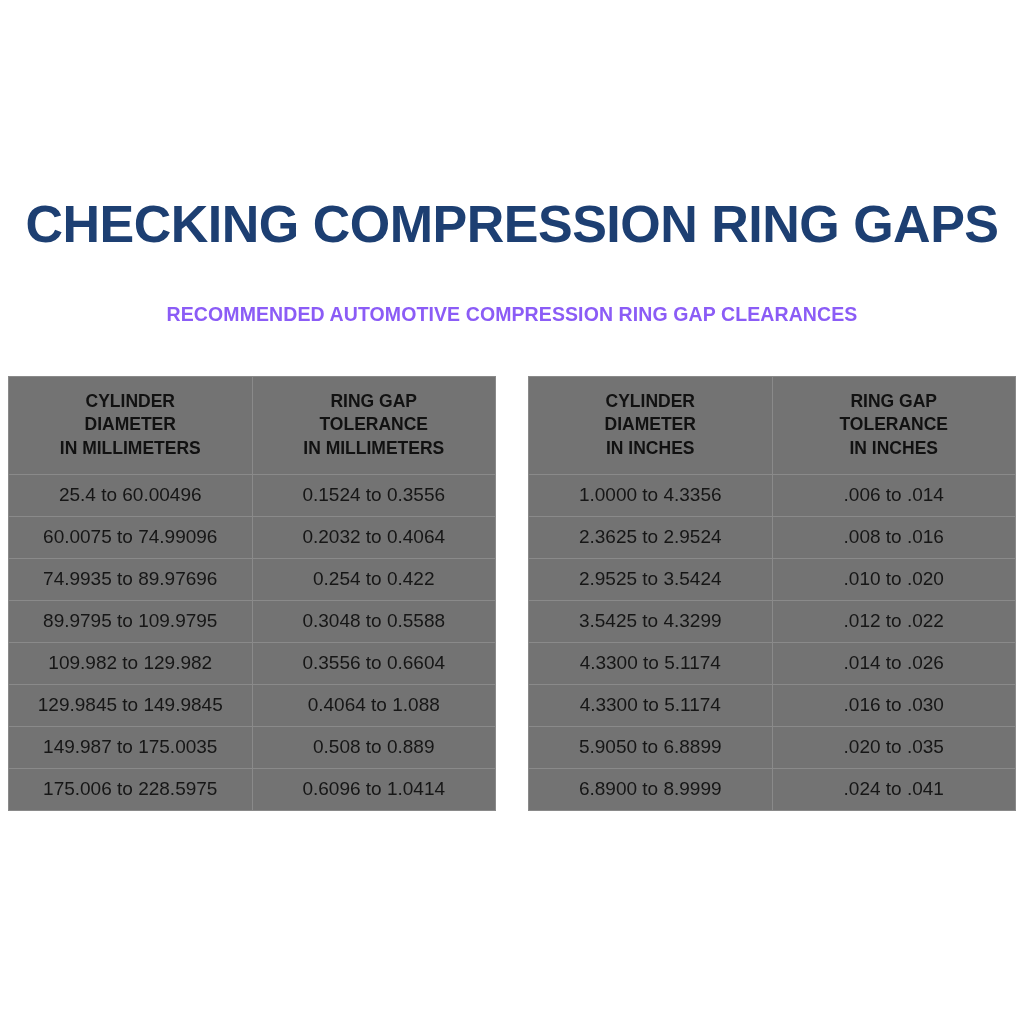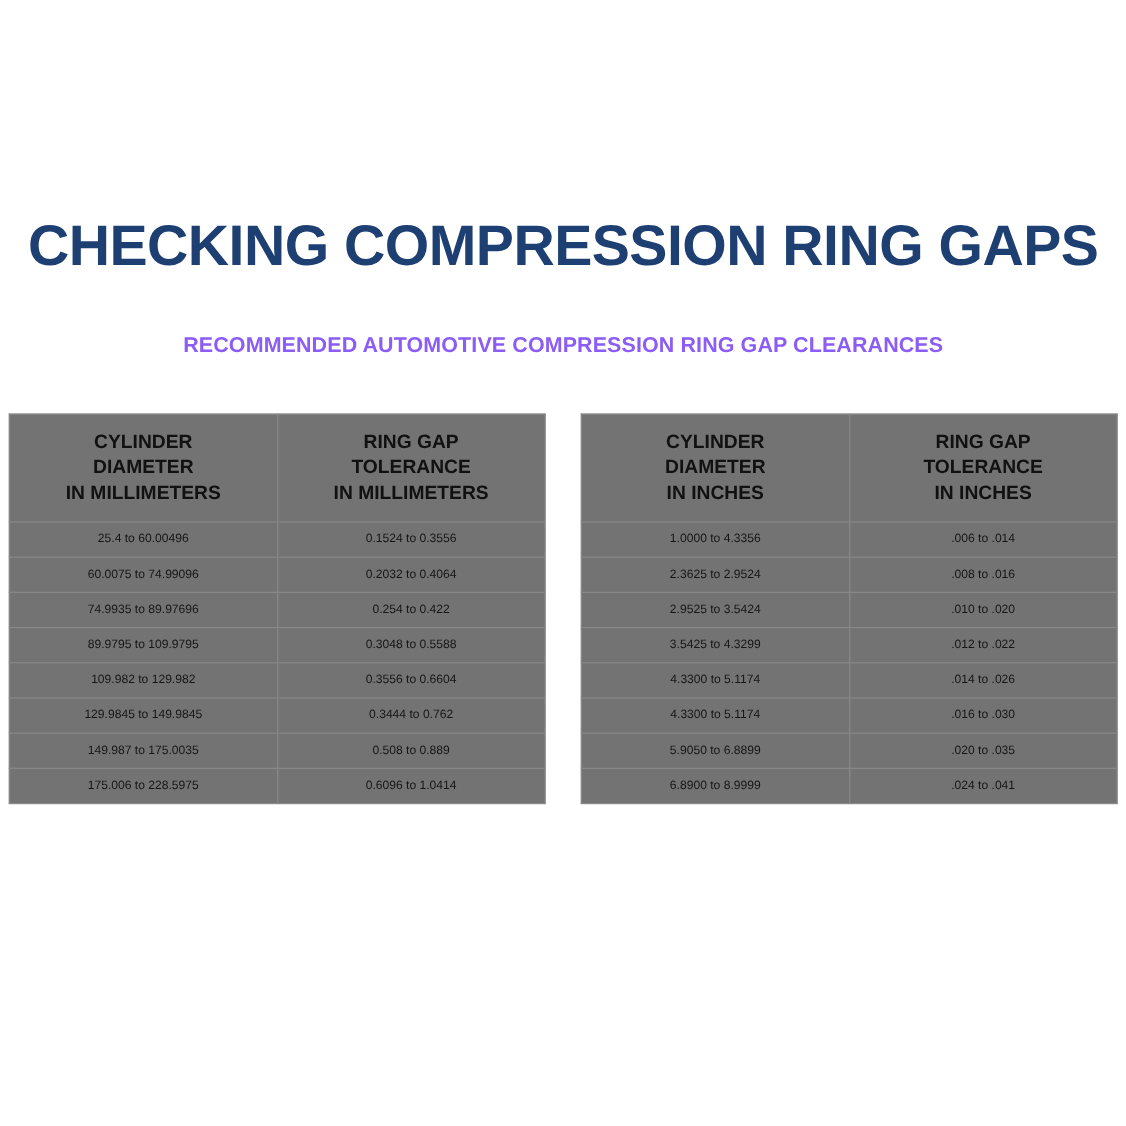--- a/index.html
+++ b/index.html
@@ -72,21 +72,21 @@
     font-weight: bold;
     padding: 13px 4px 14px 4px;
     line-height: 1.34;
     color: #111111;
   }
   table.gap-table th .hl {
     display: block;
     white-space: nowrap;
   }
   table.gap-table td {
-    font-size: 11px;
+    font-size: 19px;
     font-weight: normal;
     padding: 9px 4px 10px 4px;
     white-space: nowrap;
     margin-left: 35px;
   }
 </style>
 </head>
 <body>
 
 <div class="page">
@@ -127,21 +127,21 @@
         <tr>
           <td>89.9795 to 109.9795</td>
           <td>0.3048 to 0.5588</td>
         </tr>
         <tr>
           <td>109.982 to 129.982</td>
           <td>0.3556 to 0.6604</td>
         </tr>
         <tr>
           <td>129.9845 to 149.9845</td>
-          <td>0.3444 to 0.762</td>
+          <td>0.4064 to 1.088</td>
         </tr>
         <tr>
           <td>149.987 to 175.0035</td>
           <td>0.508 to 0.889</td>
         </tr>
         <tr>
           <td>175.006 to 228.5975</td>
           <td>0.6096 to 1.0414</td>
         </tr>
       </tbody>

